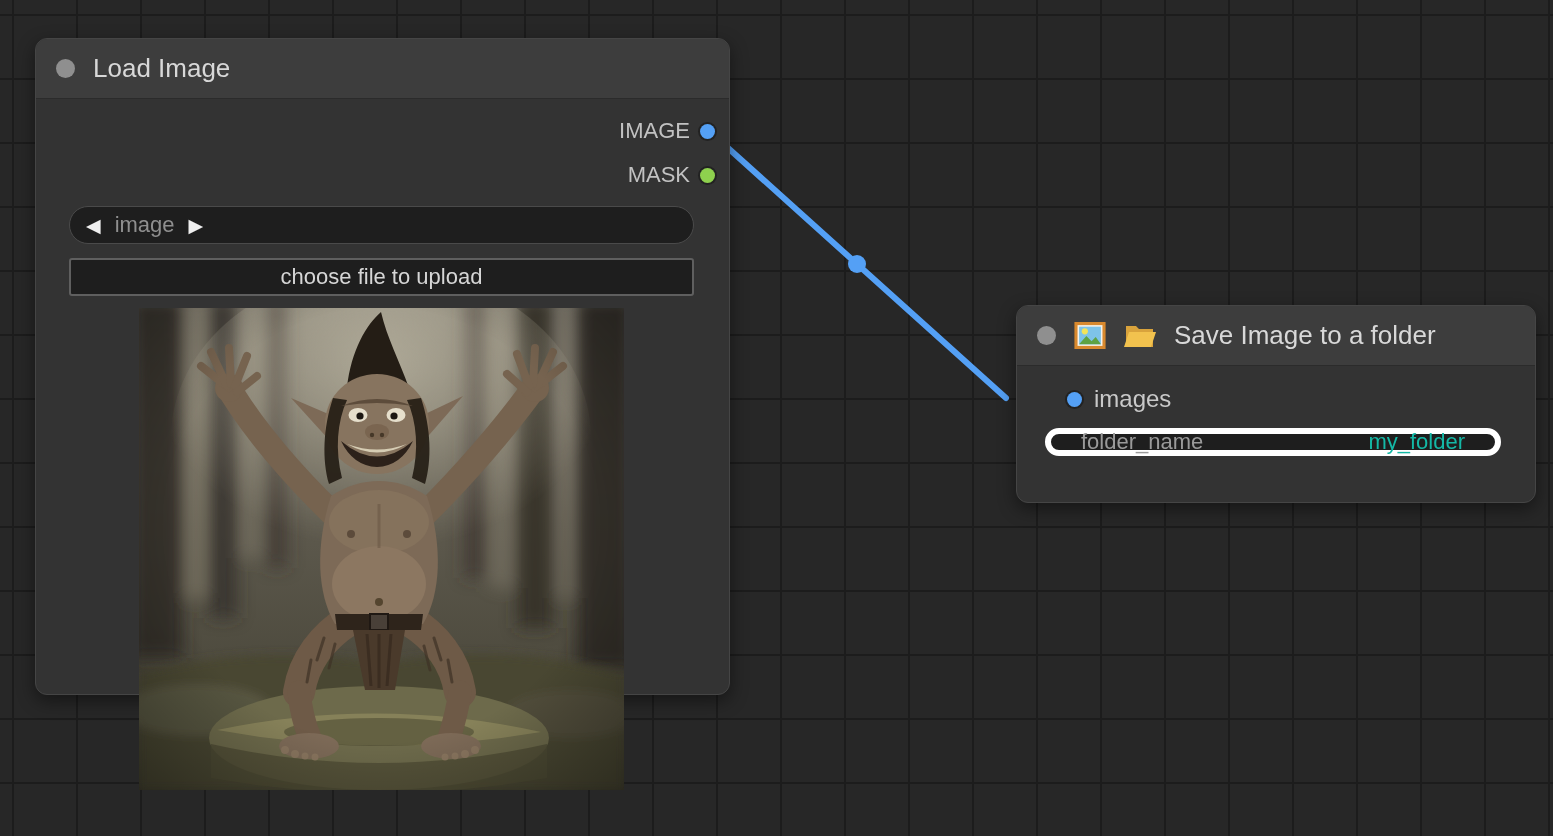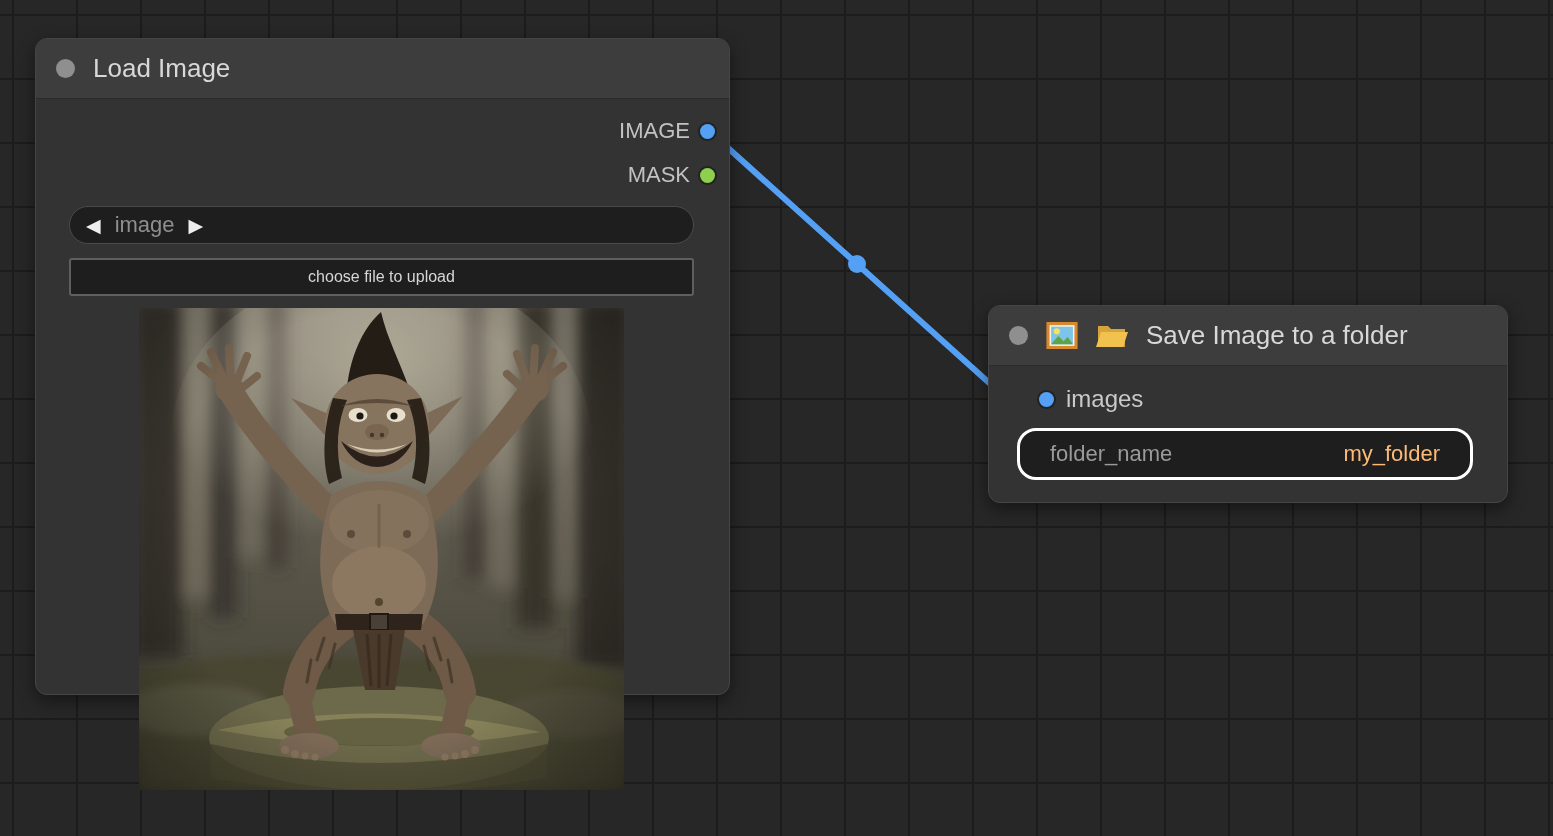--- a/index.html
+++ b/index.html
@@ -44,40 +44,40 @@
     position:absolute;left:33px;top:167px;width:625px;height:38px;
     border-radius:19px;background:#1e1e1e;border:1px solid #4a4a4a;
     display:flex;align-items:center;padding:0 16px;gap:14px;box-sizing:border-box;
   }
   .combo-arrow{color:#efefef;font-size:19px;line-height:1;cursor:pointer;}
   .combo-label{color:#8f8f8f;font-size:22px;}
   .combo-value{flex:1;text-align:center;color:#e0e0e0;font-size:22px;white-space:nowrap;overflow:hidden;}
   .upload-btn{
     position:absolute;left:33px;top:219px;width:625px;height:38px;
     background:#1e1e1e;border:2px solid #5f5f5f;border-radius:3px;
-    color:#d6d6d6;font-size:16px;font-family:inherit;cursor:pointer;
+    color:#d6d6d6;font-size:22px;font-family:inherit;cursor:pointer;
   }
   .preview{
     position:absolute;left:103px;top:269px;width:485px;height:482px;
     overflow:hidden;background:#4c4a40;
   }
   .preview svg{display:block;}
 
   
-  #node-save{left:988px;top:305px;width:520px;height:198px;}
+  #node-save{left:1016px;top:305px;width:520px;height:198px;}
   .input-row{position:absolute;left:10px;top:79px;display:flex;align-items:center;gap:12px;height:28px;padding-left:40px;}
   .input-label{color:#c9c9c9;font-size:24px;}
   .pill-widget{
-    position:absolute;left:28px;top:122px;width:456px;height:52px;
-    border-radius:19px;background:#1e1e1e;border:3px solid #ffffff;
+    position:absolute;left:28px;top:122px;width:456px;height:20px;
+    border-radius:19px;background:#1e1e1e;border:6px solid #ffffff;
     display:flex;align-items:center;justify-content:space-between;
-    padding:0 30px;box-sizing:border-box;
+    padding:8px 30px;box-sizing:border-box;
   }
   .pill-label{color:#9a9a9a;font-size:22px;}
-  .pill-value{color:#fdba74;font-size:22px;margin-left:44px;}
+  .pill-value{color:#14b8a6;font-size:22px;margin-left:44px;}
 </style>
 </head>
 <body>
 
 <div class="canvas">
 
   <svg class="links" width="1553" height="836">
     <polyline points="708,130 857,264 1006,398" fill="none" stroke="#54a0f5" stroke-width="6" stroke-linecap="round" stroke-linejoin="round"></polyline>
     <circle cx="857" cy="264" r="9" fill="#54a0f5"></circle>
   </svg>

